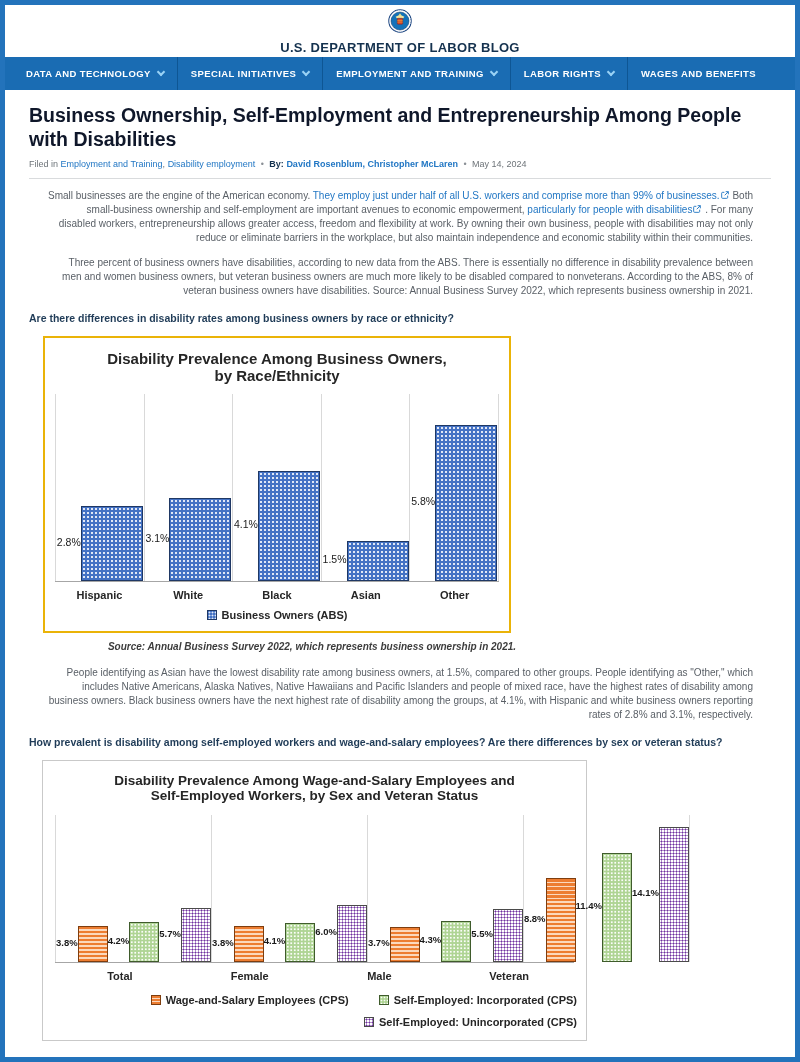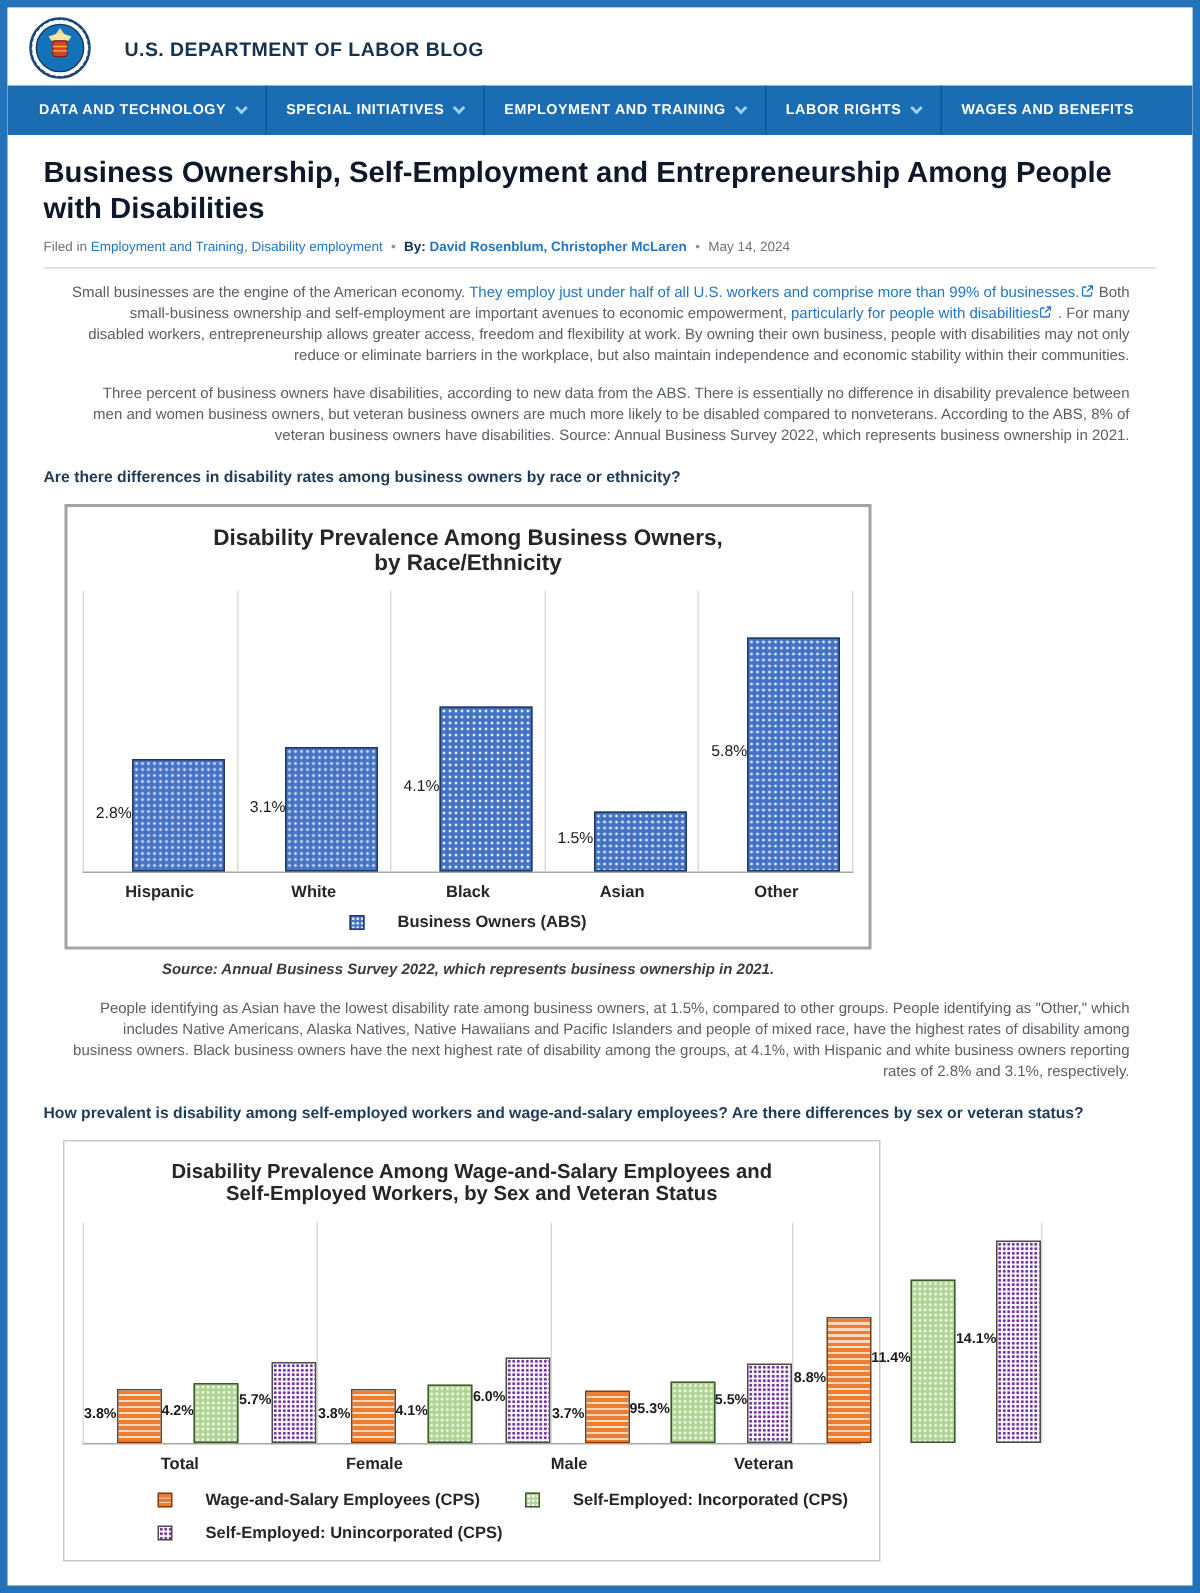--- a/index.html
+++ b/index.html
@@ -3,21 +3,21 @@
 <meta charset="utf-8">
 <style>
   * { box-sizing: border-box; }
   html,body { margin:0; padding:0; }
   body { font-family:"Liberation Sans", sans-serif; background:#eef2f5; }
   .page {
     width:800px; height:1062px; background:#fff;
     border:5px solid #2373bb; overflow:hidden; position:relative;
   }
   
-  .hdr { display:flex; align-items:center; gap:22px; height:52px; padding:4px 14px 2px; background:#fff; }
+  .hdr { display:flex; align-items:center; gap:7px; height:52px; padding:4px 14px 2px; background:#fff;flex-direction:column; }
   .brand { font-size:13px; font-weight:bold; color:#15324f; letter-spacing:.3px; }
   
   .nav { height:33px; background:#1a6cb3; display:flex; align-items:stretch; padding:0 8px; }
   .nav-item { display:flex; align-items:center; gap:7px; padding:0 13px; cursor:pointer;
               font-size:9.5px; font-weight:bold; color:#fff; letter-spacing:.4px; white-space:nowrap; }
   .nav-item:not(:last-child){ border-right:1px solid #0e5694; }
   .chev { width:6px; height:6px; border-right:2px solid #9ad2f5; border-bottom:2px solid #9ad2f5;
           transform:rotate(45deg); margin-top:-3px; }
   
   .content { padding:10px 24px 0; }
@@ -27,39 +27,39 @@
   .byline .by { color:#15324f; font-weight:bold; }
   .byline .authors { font-weight:bold; }
   .byline .dot { color:#8b9096; margin:0 3px; }
   hr.rule { border:none; border-top:1px solid #d9dbdd; margin:9px 0 10px; }
   p.body-p { font-size:10px; line-height:1.4; color:#595f66; margin:0 18px 11px;text-align:right; }
   p.body-p a { color:#2277c4; text-decoration:none; }
   .ext { width:8px; height:8px; stroke:#2277c4; fill:none; stroke-width:1.4; margin:0 1px; }
   .question { font-size:10.5px; font-weight:bold; color:#1f3b57; margin:14px 0 12px; }
   
   .chart-box { background:#fff; }
-  #chart1 { width:538px; margin:2px 0 0 14px; border:2px solid #a3a3a3; padding:12px 10px 6px; }
+  #chart1 { width:468px; margin:2px 0 0 14px; border:2px solid #eab308; padding:12px 10px 6px; }
   #chart2 { width:545px; margin:2px 0 0 13px; border:1px solid #c9c9c9; padding:12px 12px 8px; }
   .chart-title { text-align:center; font-weight:bold; color:#262626; white-space:pre-line; }
   #chart1 .chart-title { font-size:15px; margin-bottom:10px; }
   #chart2 .chart-title { font-size:13.5px; margin-bottom:12px; }
   .plot { display:flex; align-items:flex-end; border-bottom:1px solid #a6a6a6; }
   .cat-col { flex:1; height:100%; display:flex; align-items:flex-end; justify-content:center;
              border-left:1px solid #d9d9d9; }
   .cat-col:last-child { border-right:1px solid #d9d9d9; }
   .bar-wrap { display:flex; align-items:center; justify-content:flex-end; }
   .bar-value { color:#1a1a1a; margin-bottom:3px; white-space:nowrap; }
   #chart1 .bar-value { font-size:10.5px; font-weight:500; }
   #chart2 .bar-value { font-size:9.5px; font-weight:600; }
   .cat-labels { display:flex; }
   .cat-label { flex:1; text-align:center; font-size:11px; font-weight:600; color:#262626; padding:7px 0 4px; }
-  .legend { display:flex; align-items:center; font-size:11px; font-weight:600; color:#262626; }
+  .legend { display:flex; align-items:center; font-size:11px; font-weight:600; color:#262626;justify-content:flex-end; }
   .legend-center { justify-content:center; gap:6px; padding:4px 0 4px; }
   .legend-left { flex-wrap:wrap; column-gap:30px; row-gap:10px; width:472px; margin:8px 0 4px 50px; }
-  .legend-item { display:flex; align-items:center; gap:22px; }
+  .legend-item { display:flex; align-items:center; gap:5px; }
   .swatch { width:10px; height:10px; flex:0 0 auto; }
   
   .pat-blue-dots { background-color:#4472C4;
     background-image:radial-gradient(rgba(255,255,255,.85) .7px, rgba(255,255,255,0) 1.2px);
     background-size:4px 4px; border:1.5px solid #1F3864; }
   .pat-orange-stripes { background:repeating-linear-gradient(180deg,#ED7D31 0px,#ED7D31 2.5px,#FBD9BE 2.5px,#FBD9BE 4px);
     border:1px solid #7e3d0e; }
   .pat-green-dots { background-color:#AFD494;
     background-image:radial-gradient(rgba(255,255,255,.95) .7px, rgba(255,255,255,0) 1.1px);
     background-size:3.5px 3.5px; border:1px solid #3f5b2c; }
@@ -230,21 +230,21 @@
               <div class="bar-value">6.0%</div>
               <div class="bar pat-purple-dots" style="height: 57px; width: 30px;"></div>
             </div>
           </div>
           <div class="cat-col">
             <div class="bar-wrap">
               <div class="bar-value">3.7%</div>
               <div class="bar pat-orange-stripes" style="height: 35px; width: 30px;"></div>
             </div>
             <div class="bar-wrap">
-              <div class="bar-value">95.3%</div>
+              <div class="bar-value">4.3%</div>
               <div class="bar pat-green-dots" style="height: 41px; width: 30px;"></div>
             </div>
             <div class="bar-wrap">
               <div class="bar-value">5.5%</div>
               <div class="bar pat-purple-dots" style="height: 53px; width: 30px;"></div>
             </div>
           </div>
           <div class="cat-col">
             <div class="bar-wrap">
               <div class="bar-value">8.8%</div>

